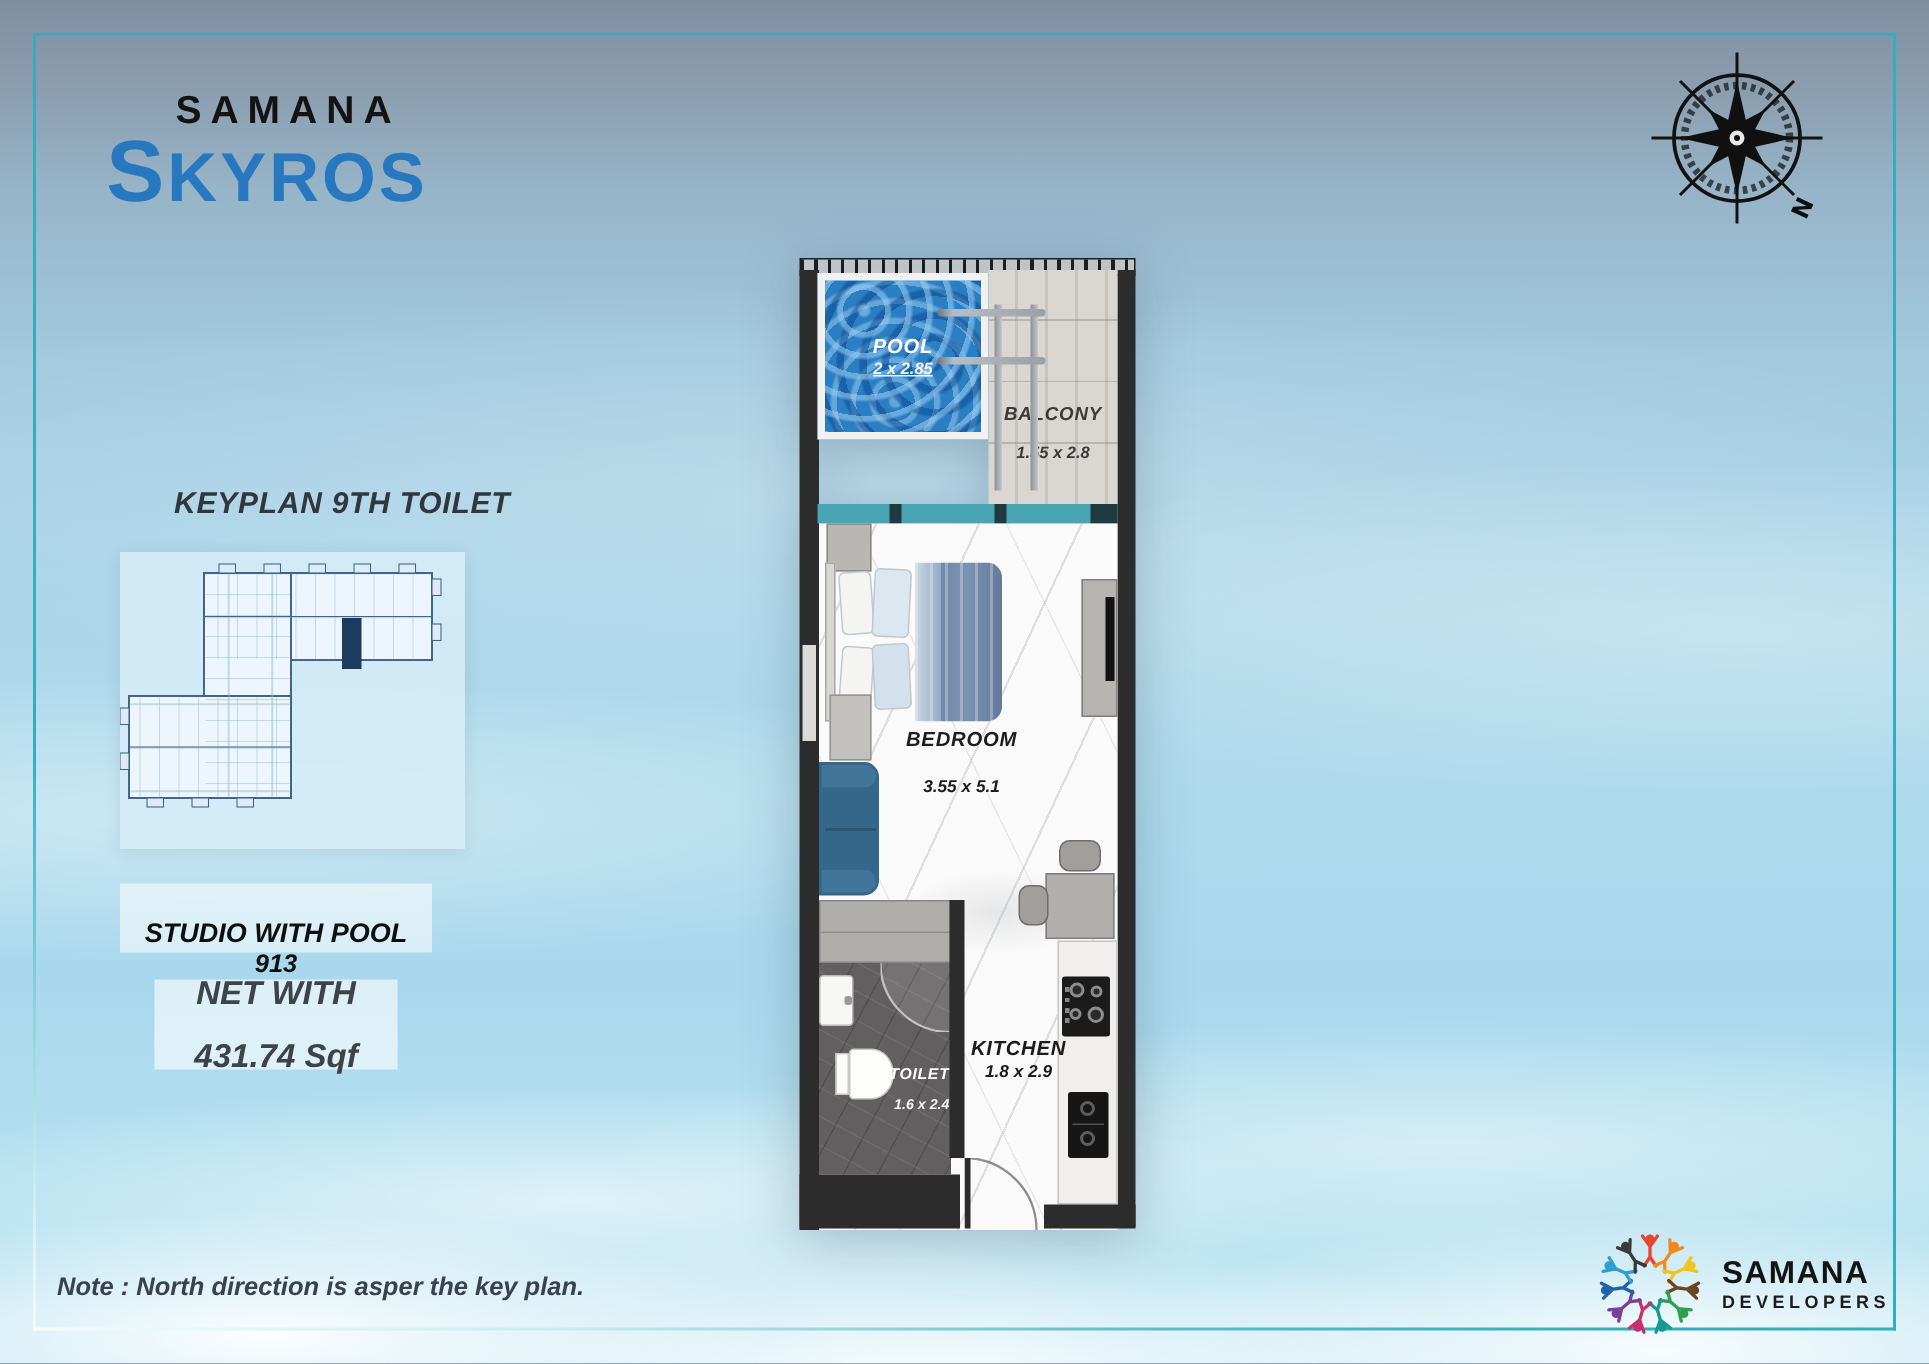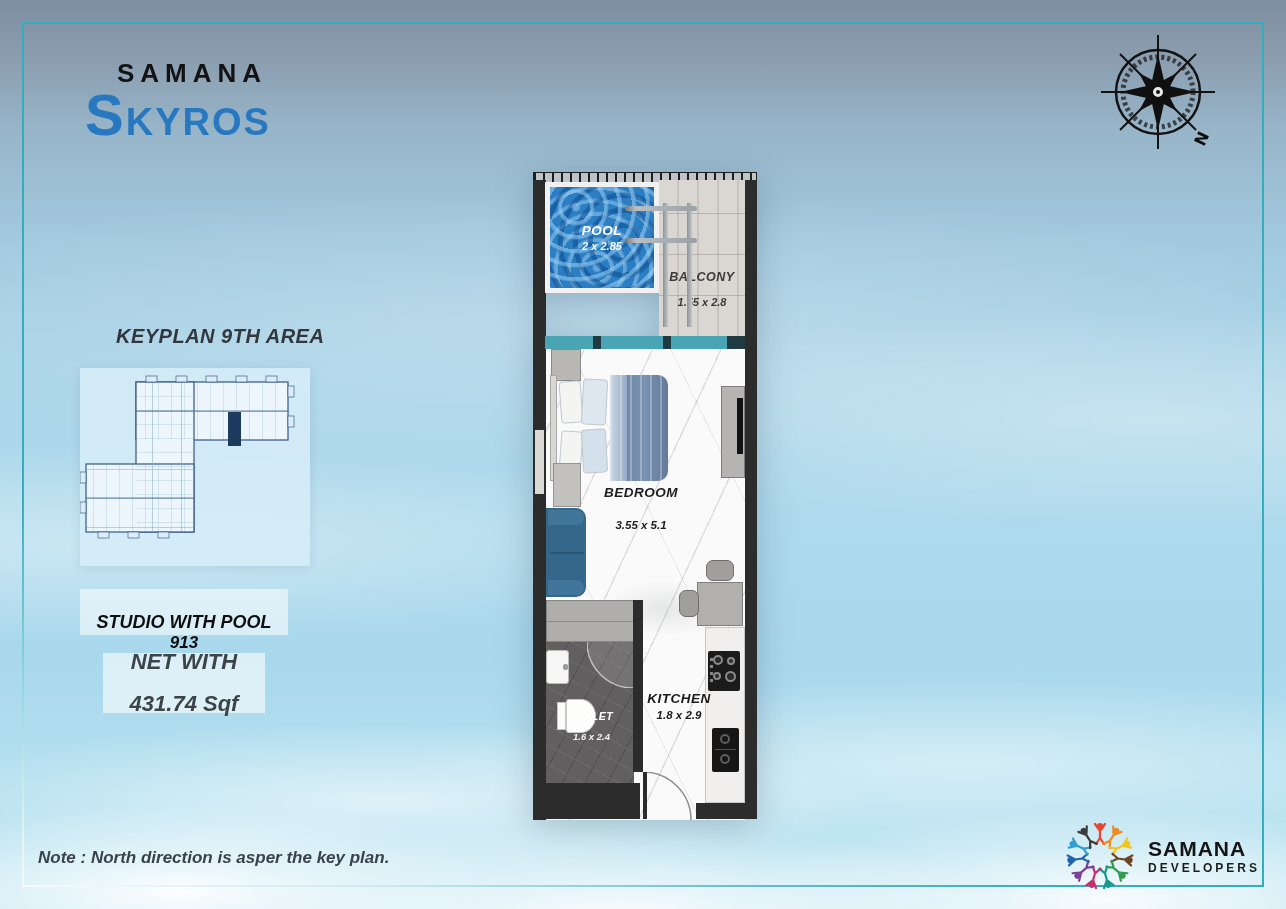--- a/index.html
+++ b/index.html
@@ -17,21 +17,21 @@
       linear-gradient(180deg,#7f8fa2 0%,#8a9cae 6%,#97b4c8 14%,#a2c9de 26%,#aad4e8 40%,#afdaec 55%,#a9d8ec 72%,#b6e1f0 88%,#c3e7f3 100%);}
   
   .fr{position:absolute;background:#33aebc;}
   .fr-top{left:22px;right:22px;top:22px;height:2px;}
   .fr-right{top:22px;bottom:22px;right:22px;width:2px;}
   .fr-left{top:22px;bottom:22px;left:22px;width:2px;background:linear-gradient(180deg,#33aebc 0%,#33aebc 55%,#d8f1f4 92%,#f2fbfc 100%);}
   .fr-bottom{left:22px;right:22px;bottom:22px;height:2px;background:linear-gradient(90deg,#f4fcfd 0%,#cdebef 28%,#62bcc6 60%,#33aebc 85%);}
   
   .logo{position:absolute;left:60px;top:58px;width:236px;text-align:center;}
   .logo-samana{font-size:26px;font-weight:700;letter-spacing:6px;color:#131313;padding-left:28px;}
-  .logo-skyros{font-size:38px;font-weight:700;letter-spacing:2px;color:#2878c0;line-height:.95;margin-top:-2px;}
+  .logo-skyros{font-size:46px;font-weight:700;letter-spacing:2px;color:#2878c0;line-height:.95;margin-top:-2px;}
   .logo-skyros::first-letter{font-size:58px;}
   
   .compass{position:absolute;left:1098px;top:32px;width:120px;height:120px;}
   
   .kp-title{position:absolute;left:116px;top:326px;font:italic 700 20px/1 "Liberation Sans",sans-serif;color:#32373d;letter-spacing:.5px;}
   .kp-panel{position:absolute;left:80px;top:368px;width:230px;height:198px;background:rgba(213,236,247,.9);box-shadow:0 2px 10px rgba(40,70,90,.12);}
   .unit-box{position:absolute;left:80px;top:589px;width:208px;height:46px;background:rgba(255,255,255,.55);
     display:flex;flex-direction:column;align-items:center;justify-content:center;}
   .unit-box .l1{font:italic 800 18px/1.15 "Liberation Sans",sans-serif;color:#0f0f0f;margin-top:41px;}
   .unit-box .l2{font:italic 800 17px/1.15 "Liberation Sans",sans-serif;color:#0f0f0f;}
@@ -56,21 +56,21 @@
   .wall-right{left:212px;top:8px;width:12px;height:638px;}
   .niche{left:2px;top:258px;width:9px;height:64px;background:#dcdad6;}
   .pool{left:12px;top:10px;width:114px;height:111px;border:5px solid #f1f1f1;
     background-color:#2b7ec2;
     background-image:
       repeating-radial-gradient(circle at 25% 20%, rgba(155,208,245,.55) 0 3px, transparent 5px 14px),
       repeating-radial-gradient(circle at 70% 55%, rgba(8,70,140,.5) 0 4px, transparent 6px 15px),
       repeating-radial-gradient(circle at 45% 80%, rgba(170,215,245,.45) 0 3px, transparent 5px 13px);
     display:flex;flex-direction:column;align-items:center;justify-content:center;}
   .pool .nm{position:static;font:italic 700 13.5px/1.3 "Liberation Sans",sans-serif;color:#fff;letter-spacing:.5px;}
-  .pool .dm{position:static;font:italic 600 11px/1.3 "Liberation Sans",sans-serif;color:#f2f7fb;}
+  .pool .dm{position:static;font:italic 600 11px/1.3 "Liberation Sans",sans-serif;color:#f2f7fb;text-decoration:underline;}
   .balcony{left:126px;top:8px;width:86px;height:156px;
     background:repeating-linear-gradient(0deg, transparent 0 40px, rgba(120,114,108,.35) 40px 41px),
       repeating-linear-gradient(90deg,#dad7d2 0 18px,#c7c4bf 18px 20px);}
   .balc-lbl{left:126px;top:95px;width:86px;text-align:center;}
   .balc-lbl .nm{position:static;font:italic 700 12.5px/1.3 "Liberation Sans",sans-serif;color:#3a3a3a;letter-spacing:.5px;}
   .balc-lbl .dm{position:static;display:block;margin-top:12px;font:italic 700 11px/1 "Liberation Sans",sans-serif;color:#3a3a3a;}
   .rail{background:linear-gradient(90deg,#6f767c,#b9bec2 15%,#9aa0a5);border-radius:3px;height:5px;width:72px;left:92px;}
   .post{background:linear-gradient(90deg,#8d9296,#c3c7ca);width:5px;height:124px;top:31px;}
   .window-band{left:12px;top:164px;width:200px;height:13px;background:#49a4b4;}
   .wpost{background:#203a41;top:164px;height:13px;width:8px;}
@@ -104,21 +104,21 @@
   .cab-toilet .mid{left:0;top:20px;width:86px;height:1px;background:#8d8d8d;}
   .toilet-room{left:13px;top:470px;width:88px;height:141px;background-color:#615f5f;
     background-image:
       repeating-linear-gradient(118deg, rgba(0,0,0,.16) 0 1px, transparent 1px 20px),
       repeating-linear-gradient(28deg, rgba(255,255,255,.07) 0 1px, transparent 1px 17px);}
   .tsink{left:13px;top:478px;width:23px;height:34px;background:#f6f6f4;border:1px solid #b9b9b9;border-radius:3px;}
   .tsink .tap{left:16px;top:13px;width:5px;height:6px;background:#9a9a9a;border-radius:2px;}
   .wc-tank{left:24px;top:530px;width:9px;height:28px;background:#fbfbfa;border:1px solid #c9c9c9;}
   .wc-bowl{left:33px;top:527px;width:30px;height:34px;background:#fdfdfc;border:1px solid #c6c6c6;
     border-radius:3px 50% 50% 3px / 3px 50% 50% 3px;}
-  .lbl-toilet{left:40px;top:534px;width:60px;text-align:left;}
+  .lbl-toilet{left:40px;top:534px;width:60px;text-align:right;}
   .lbl-toilet .nm{position:static;font:italic 700 10.5px/1.4 "Liberation Sans",sans-serif;color:#fff;letter-spacing:.5px;}
   .lbl-toilet .dm{position:static;display:block;margin-top:8px;font:italic 700 9.5px/1 "Liberation Sans",sans-serif;color:#f3f3f3;}
   .wall-mid{left:100px;top:428px;width:10px;height:172px;}
   .counter{left:172px;top:455px;width:40px;height:176px;background:#f0efed;border:1px solid #c6c6c6;}
   .stove{left:175px;top:479px;width:32px;height:40px;background:#1b1b1b;border-radius:2px;}
   .burner{border:2px solid #8b8b8b;border-radius:50%;background:#2a2a2a;}
   .knobs{left:177px;top:486px;width:3px;height:26px;background:repeating-linear-gradient(180deg,#888 0 3px,transparent 3px 7px);}
   .ksink{left:179px;top:556px;width:27px;height:44px;background:#161616;border-radius:2px;}
   .ksink .b1{left:8px;top:6px;width:10px;height:10px;border:2px solid #5d5d5d;border-radius:50%;}
   .ksink .b2{left:8px;top:26px;width:10px;height:10px;border:2px solid #5d5d5d;border-radius:50%;}
@@ -158,21 +158,21 @@
     </g>
     <circle cx="60" cy="60" r="42" fill="none" stroke="#121212" stroke-width="2.5"></circle>
     <circle cx="60" cy="60" r="35" fill="none" stroke="#121212" stroke-width="5" stroke-dasharray="3 3" opacity=".7"></circle>
     <polygon points="60,22 67,53 98,60 67,67 60,98 53,67 22,60 53,53" fill="#101010"></polygon>
     <polygon points="79,41 69,60 79,79 60,69 41,79 51,60 41,41 60,51" fill="#101010"></polygon>
     <circle cx="60" cy="60" r="6" fill="#e8e8e8" stroke="#101010" stroke-width="2"></circle>
     <circle cx="60" cy="60" r="2" fill="#101010"></circle>
     <text x="101" y="98" font-size="16" font-weight="bold" fill="#0d0d0d" font-family="DejaVu Sans, sans-serif" transform="rotate(115 101 98)">N</text>
   </svg>
 
-  <div class="kp-title">KEYPLAN 9TH AREA</div>
+  <div class="kp-title">KEYPLAN 9TH TOILET</div>
   <div class="kp-panel">
     <svg width="230" height="198" viewBox="0 0 230 198">
       <defs>
         <pattern id="kpu" width="13" height="29" patternUnits="userSpaceOnUse">
           <path d="M0,0 V29 M0,14.5 H13" stroke="#8fb0c6" stroke-width="0.7" fill="none"></path>
         </pattern>
         <pattern id="kph" width="29" height="14" patternUnits="userSpaceOnUse">
           <path d="M0,0 H29 M14.5,0 V14" stroke="#8fb0c6" stroke-width="0.7" fill="none"></path>
         </pattern>
       </defs>

